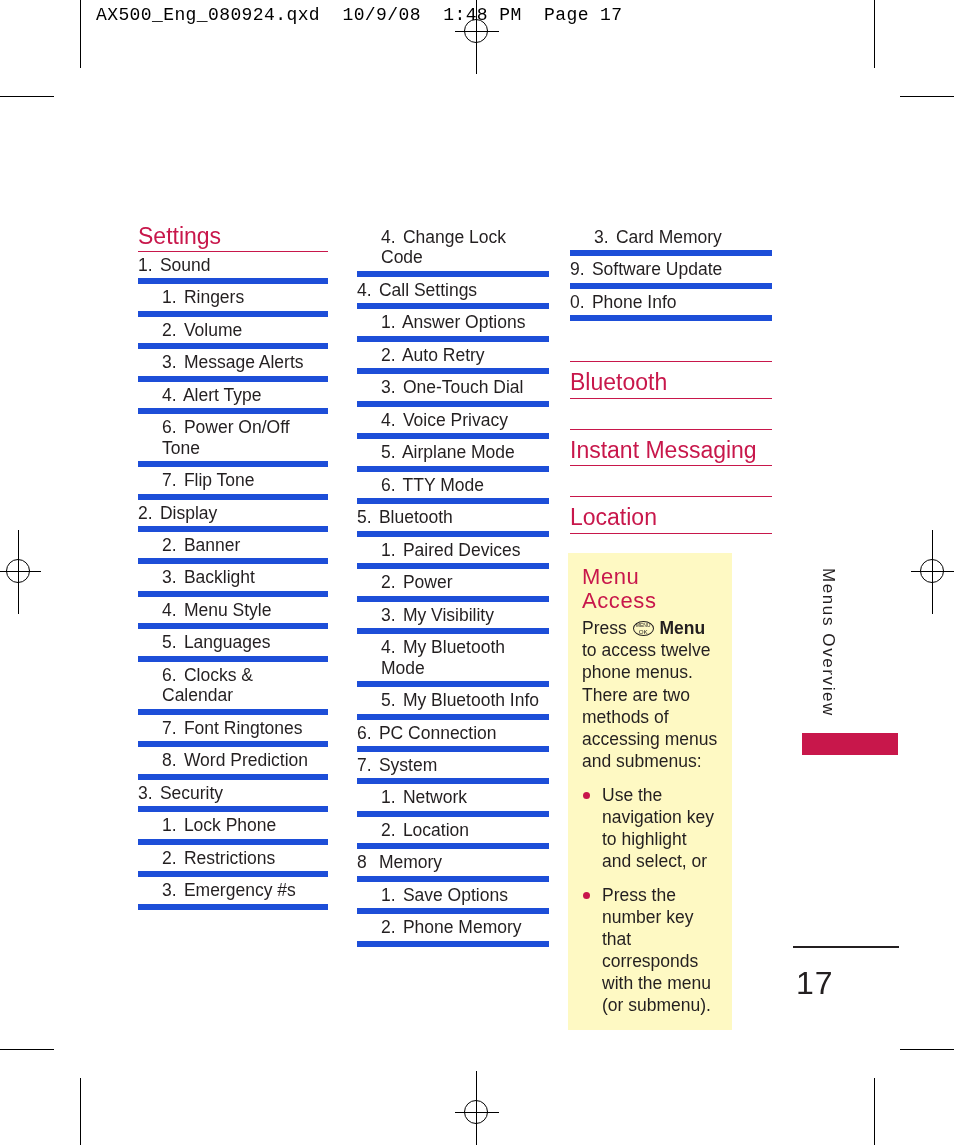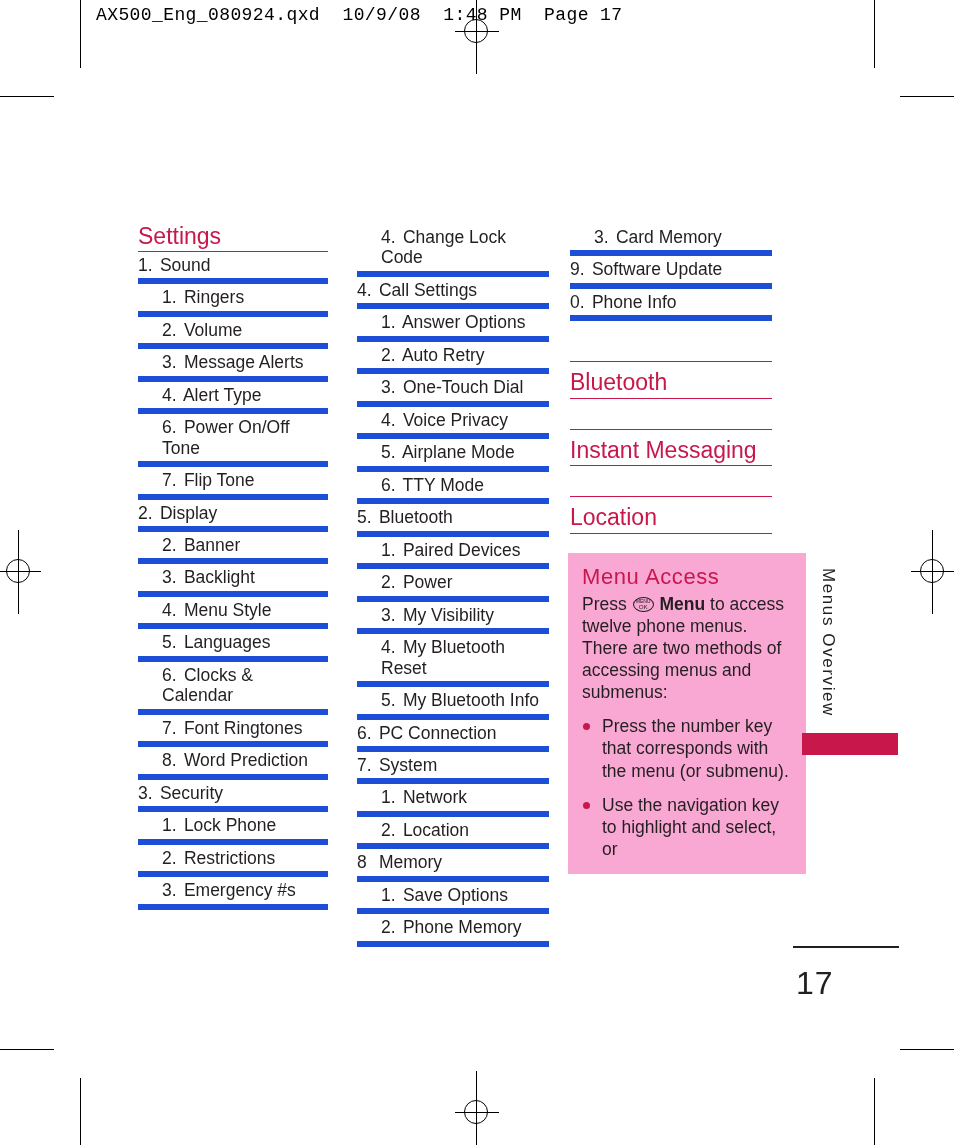--- a/index.html
+++ b/index.html
@@ -114,22 +114,22 @@
   .row .num {
     display: inline-block;
     min-width: 17px;
   }
 
   
   .callout {
     position: absolute;
     left: 568px;
     top: 553px;
-    width: 238px;
-    background: #f9a8d4;
+    width: 164px;
+    background: #fef9c3;
     padding: 12px 14px 14px 14px;
     box-sizing: border-box;
   }
   .callout-title {
     color: #c8174b;
     font-size: 22px;
     line-height: 1.1;
     margin: 0 0 4px 0;
     letter-spacing: 0.6px;
   }
@@ -296,21 +296,21 @@
         <div class="row lvl2"><span class="num">1.</span> <span>Answer Options</span></div>
         <div class="row lvl2"><span class="num">2.</span> <span>Auto Retry</span></div>
         <div class="row lvl2"><span class="num">3.</span> <span>One-Touch Dial</span></div>
         <div class="row lvl2"><span class="num">4.</span> <span>Voice Privacy</span></div>
         <div class="row lvl2"><span class="num">5.</span> <span>Airplane Mode</span></div>
         <div class="row lvl2"><span class="num">6.</span> <span>TTY Mode</span></div>
         <div class="row lvl1"><span class="num">5.</span> <span>Bluetooth</span></div>
         <div class="row lvl2"><span class="num">1.</span> <span>Paired Devices</span></div>
         <div class="row lvl2"><span class="num">2.</span> <span>Power</span></div>
         <div class="row lvl2"><span class="num">3.</span> <span>My Visibility</span></div>
-        <div class="row lvl2"><span class="num">4.</span> <span>My Bluetooth Reset</span></div>
+        <div class="row lvl2"><span class="num">4.</span> <span>My Bluetooth Mode</span></div>
         <div class="row lvl2"><span class="num">5.</span> <span>My Bluetooth Info</span></div>
         <div class="row lvl1"><span class="num">6.</span> <span>PC Connection</span></div>
         <div class="row lvl1"><span class="num">7.</span> <span>System</span></div>
         <div class="row lvl2"><span class="num">1.</span> <span>Network</span></div>
         <div class="row lvl2"><span class="num">2.</span> <span>Location</span></div>
         <div class="row lvl1"><span class="num">8</span> <span>Memory</span></div>
         <div class="row lvl2"><span class="num">1.</span> <span>Save Options</span></div>
         <div class="row lvl2"><span class="num">2.</span> <span>Phone Memory</span></div>
       </div>
   </div>
@@ -334,22 +334,22 @@
     <p class="callout-body">
       <span>Press</span>
       <span class="menu-key">
         <i class="t">MENU</i>
         <i class="b">OK</i>
       </span>
       <b>Menu</b>
       <span>to access twelve phone menus. There are two methods of accessing menus and submenus:</span>
     </p>
     <ul class="bullets" id="callout-bullets">
+        <li><span class="dot"></span><span>Use the navigation key to highlight and select, or</span></li>
         <li><span class="dot"></span><span>Press the number key that corresponds with the menu (or submenu).</span></li>
-        <li><span class="dot"></span><span>Use the navigation key to highlight and select, or</span></li>
       </ul>
   </div>
 
   <div class="side-tab-text">Menus Overview</div>
   <div class="side-tab-block"></div>
 
   <div class="folio-rule"></div>
   <div class="folio">17</div>
 
 </div>

